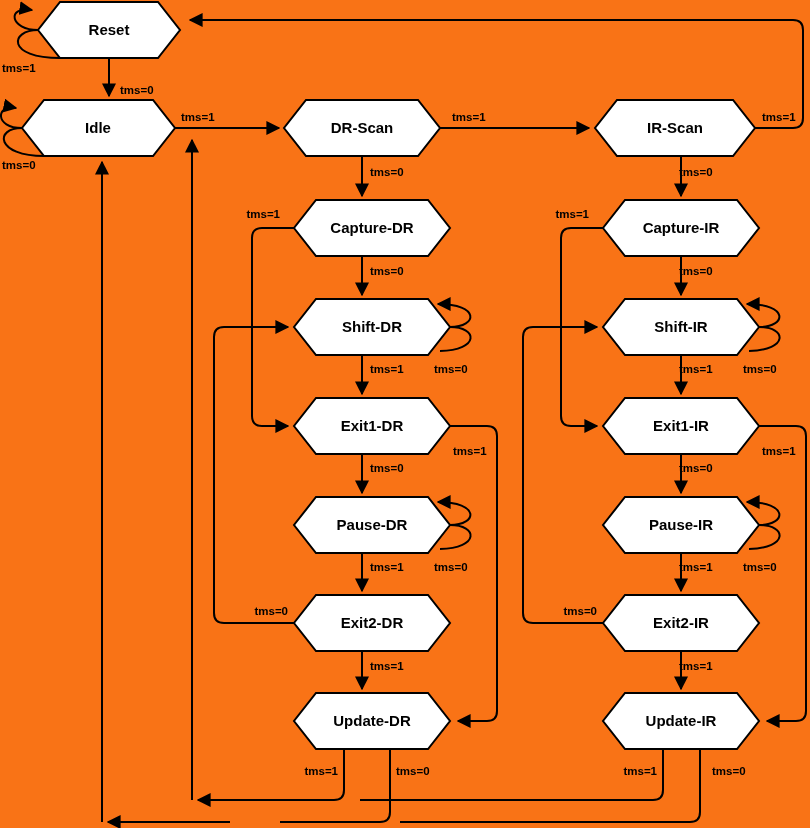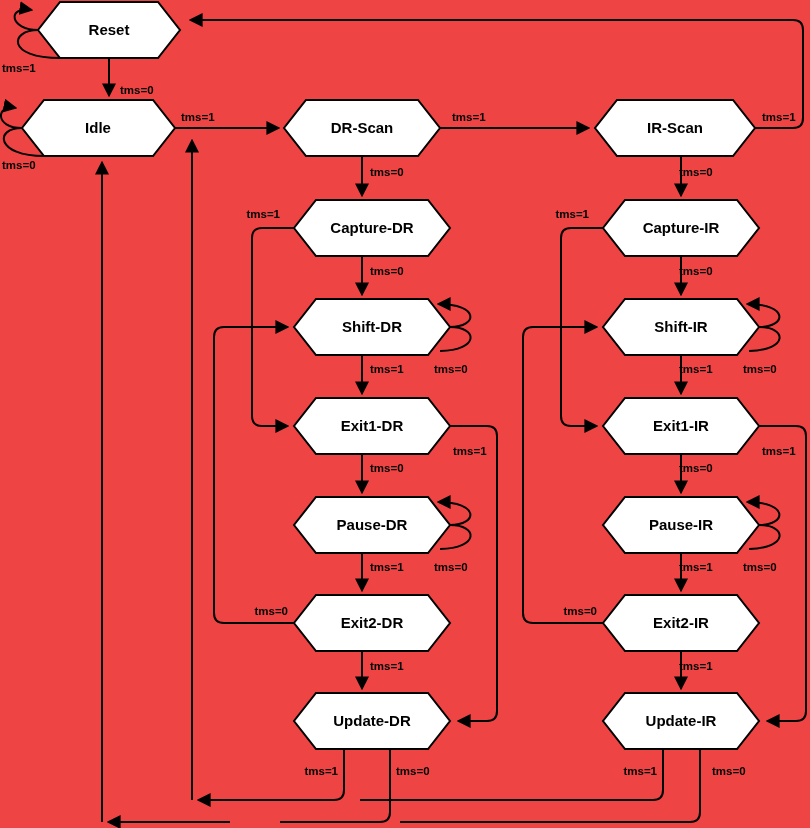--- a/index.html
+++ b/index.html
@@ -1,18 +1,18 @@
 <!DOCTYPE html>
 <html><head>
 <meta charset="utf-8">
 <title>JTAG TAP State Machine</title>
 <style>
   html,body{margin:0;padding:0;background:#ffffff;}
   body{font-family:"Liberation Sans",sans-serif;}
-  #root{position:relative;width:810px;height:828px;background:#ef4444;overflow:hidden;}
+  #root{position:relative;width:810px;height:828px;background:#f97316;overflow:hidden;}
   svg#diagram{position:absolute;left:0;top:0;width:810px;height:828px;}
   .edge{fill:none;stroke:#000;stroke-width:2;}
   .node-shape{fill:#fff;stroke:#000;stroke-width:2;}
   .node-label{font-family:"Liberation Sans",sans-serif;font-size:15px;font-weight:bold;fill:#000;
                text-anchor:middle;dominant-baseline:middle;}
   .edge-label{font-family:"Liberation Sans",sans-serif;font-size:11.5px;font-weight:bold;fill:#000;}
   .el-start{text-anchor:start;}
   .el-end{text-anchor:end;}
 </style>
 </head>

